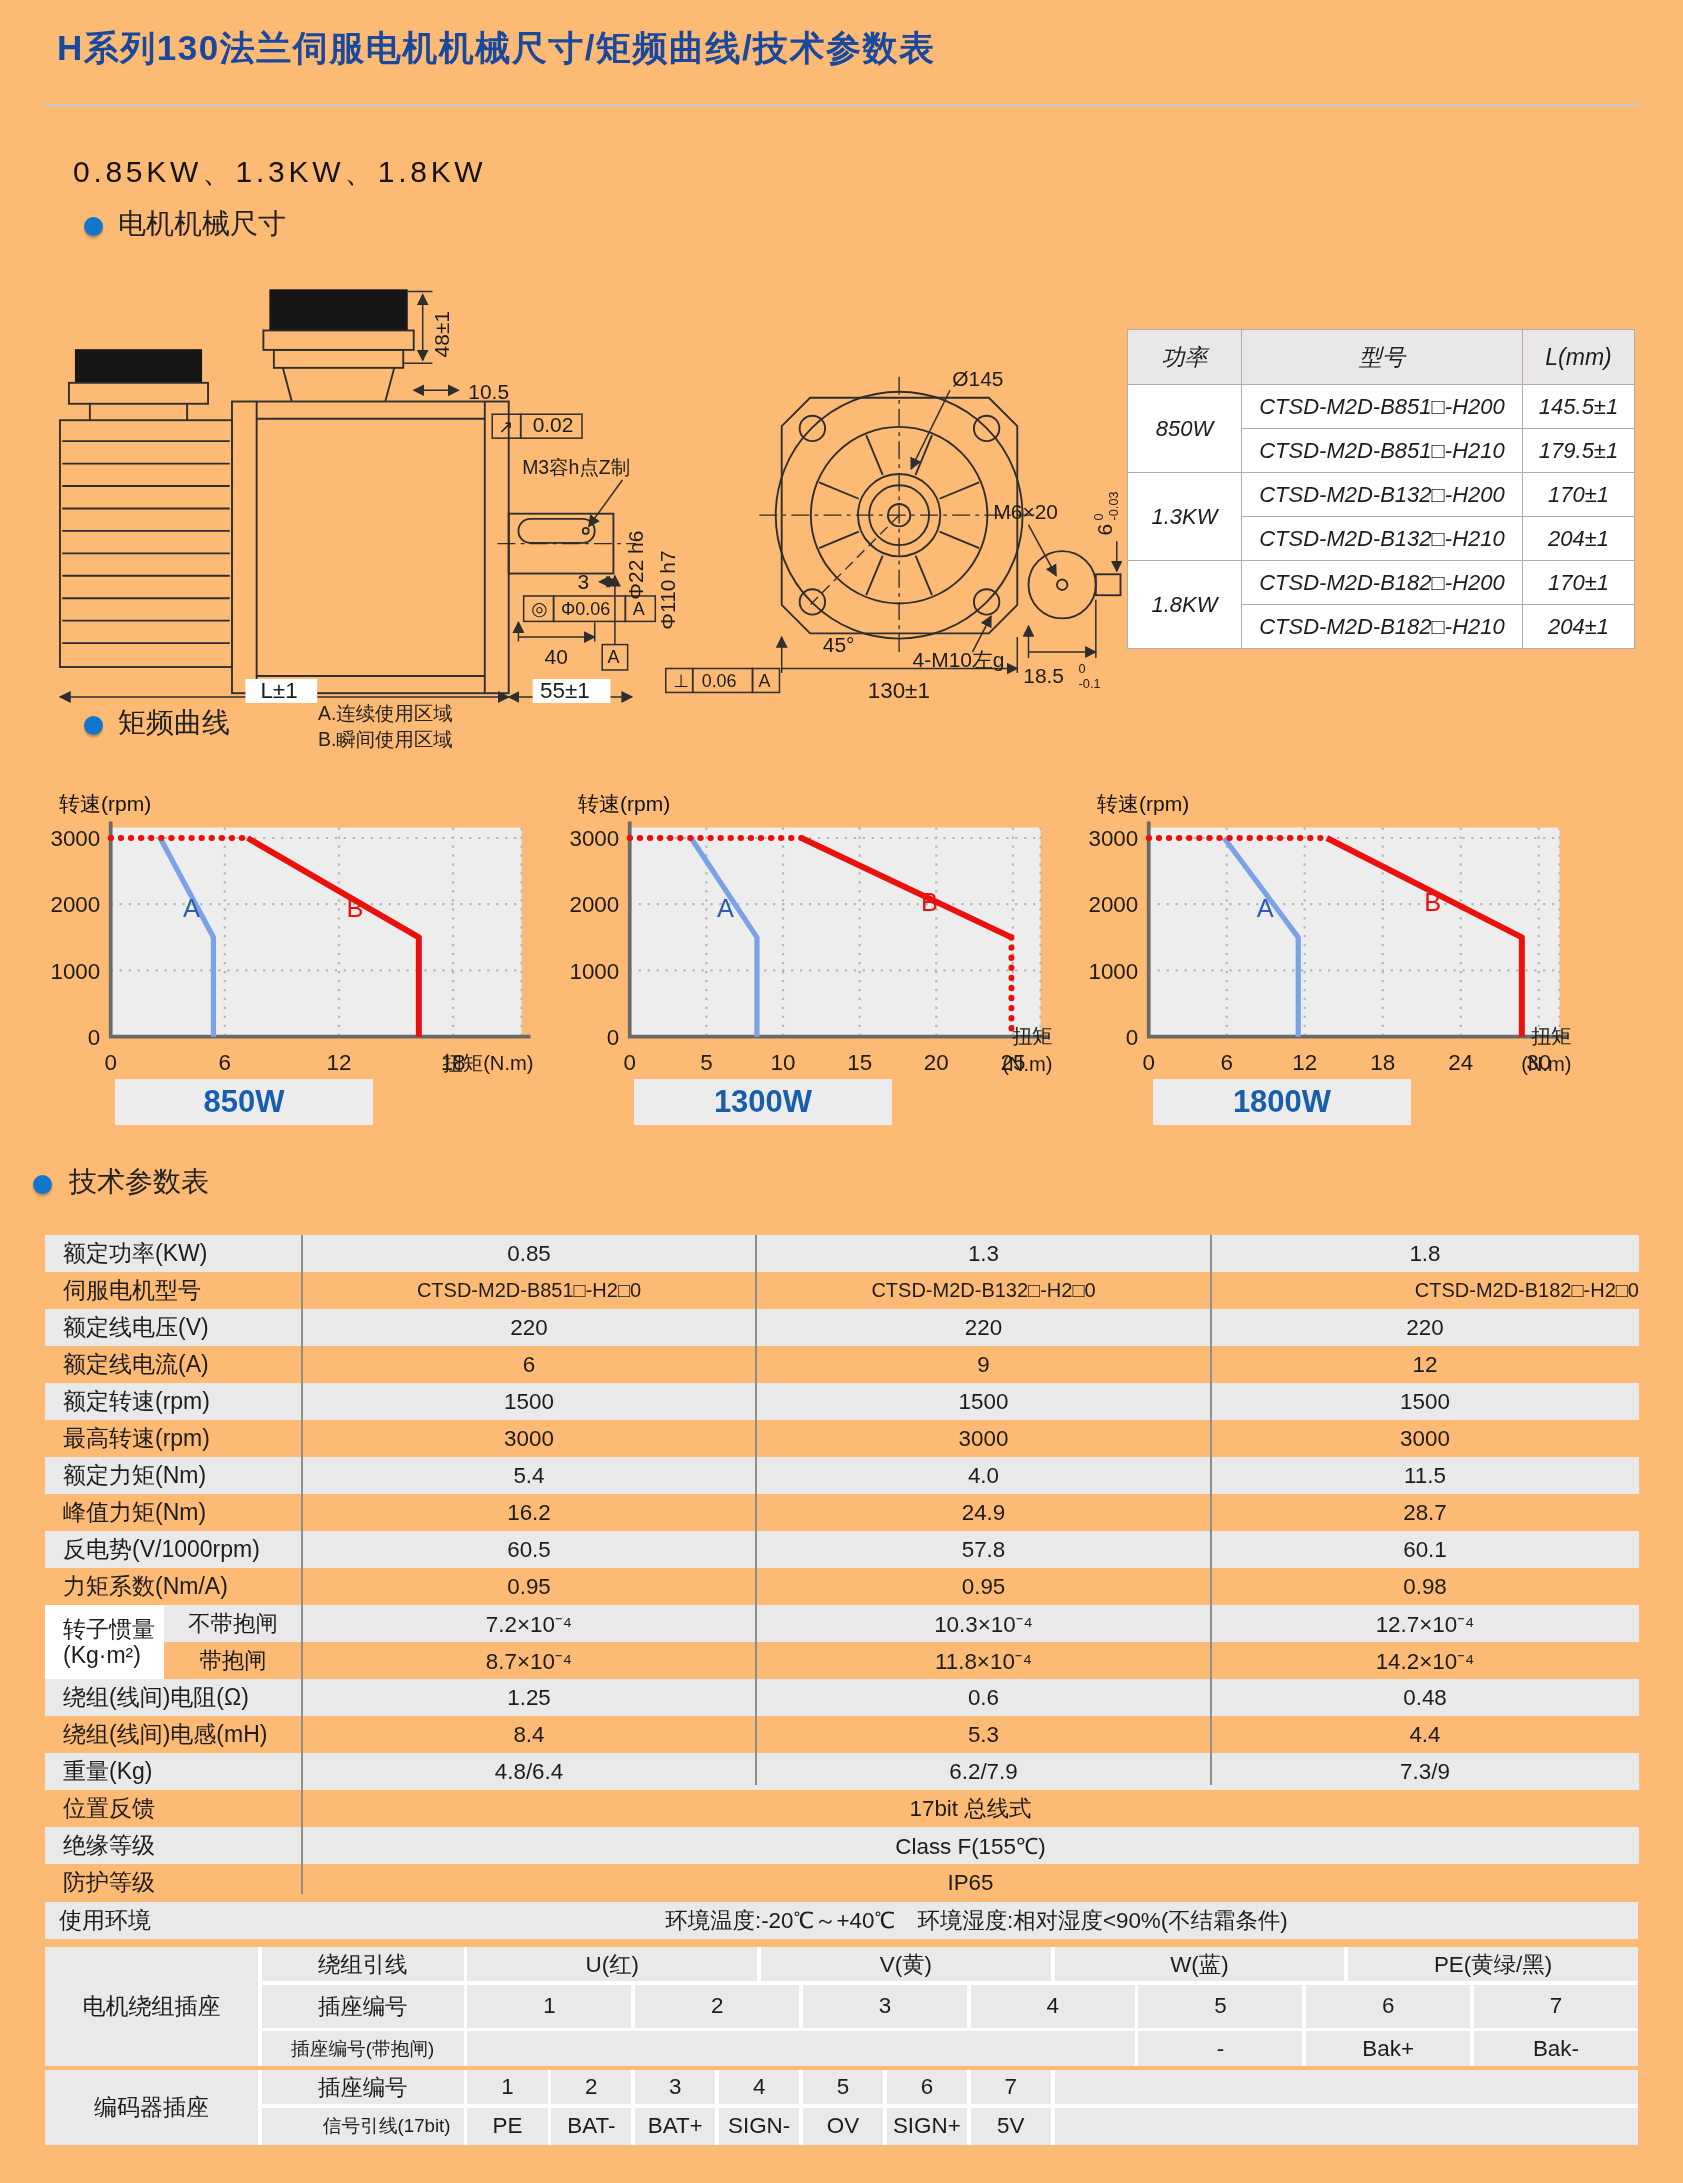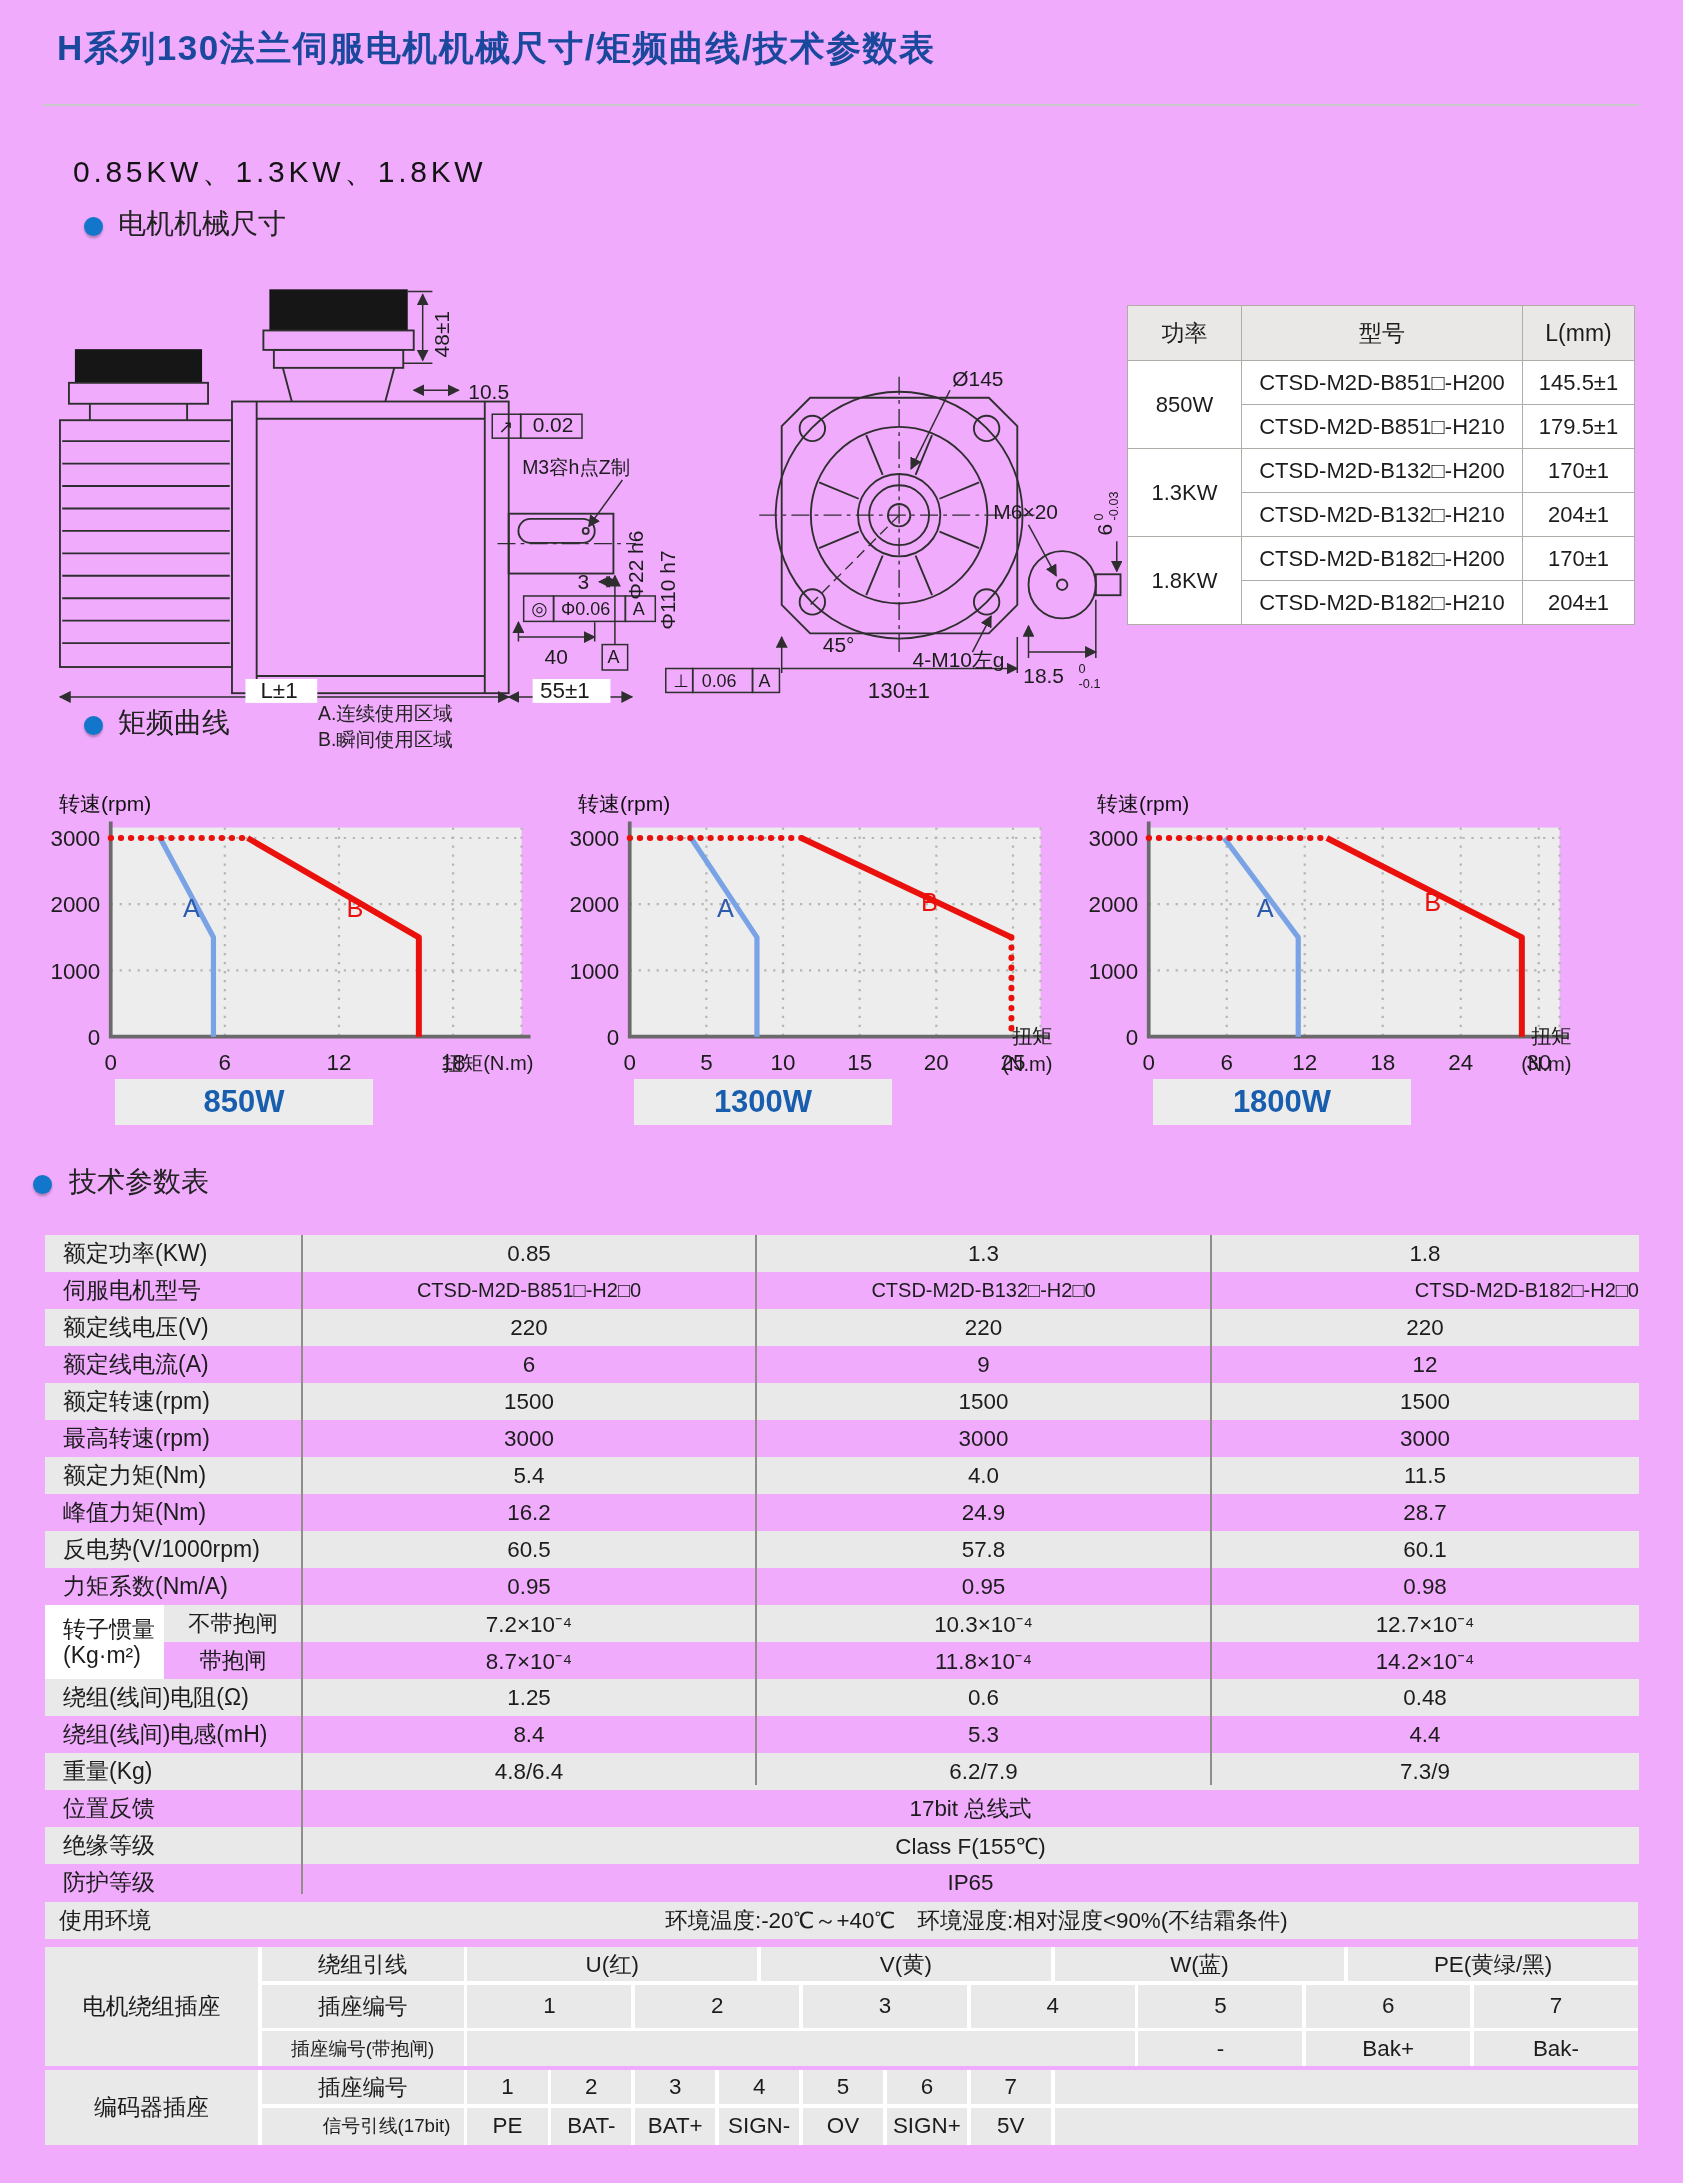--- a/index.html
+++ b/index.html
@@ -1,27 +1,27 @@
 <!DOCTYPE html>
 <html style="font-size:12px"><head>
 <meta charset="utf-8">
 <style>
   html,body{margin:0;padding:0;background:#fff;}
-  .page{position:relative;width:1684px;height:2183px;background:#f0abfc;overflow:hidden;
+  .page{position:relative;width:1684px;height:2183px;background:#fdba74;overflow:hidden;
         font-family:"Liberation Sans",sans-serif;color:#1c1c1c;}
   .abs{position:absolute;}
   .page-title{left:57px;top:25.4px;font-size:35px;font-weight:bold;color:#19489d;letter-spacing:1.5px;white-space:nowrap;}
   .rule{left:43px;top:104px;width:1596px;height:2.2px;background:#c9c9c9;}
   .subtitle{left:73px;top:138px;font-size:30px;letter-spacing:3.7px;color:#131313;white-space:nowrap;margin-top:14px;}
   .bullet{width:19.4px;height:19.4px;border-radius:50%;background:#1276cb;box-shadow:0 2.2px 2.2px rgba(0,0,0,.25);}
   .sec-title{font-size:28px;color:#222;white-space:nowrap;}
   .legend{font-size:19.4px;line-height:26px;color:#222;white-space:nowrap;}
   svg{font-family:"Liberation Sans",sans-serif;}
   
-  #dim-table{position:absolute;left:1127px;top:305px;width:507px;border-collapse:collapse;table-layout:fixed;}
+  #dim-table{position:absolute;left:1127px;top:329px;width:507px;border-collapse:collapse;table-layout:fixed;font-style:italic;}
   #dim-table th{height:54px;background:#e9e8e6;font-size:23px;font-weight:normal;}
   #dim-table td{height:43px;background:#fff;font-size:22px;text-align:center;}
   #dim-table th,#dim-table td{border:1.5px solid #b0ada9;padding:0;}
   
   #tech-table{position:absolute;left:45px;top:1235px;width:1593px;border-collapse:collapse;table-layout:fixed;}
   #tech-table tr{height:37px;}
   #tech-table td{padding:0;font-size:22.4px;vertical-align:middle;}
   #tech-table td.label{text-align:left;padding-left:18px;font-size:23px;white-space:nowrap;overflow:visible;}
   #tech-table td.val{text-align:center;}
   #tech-table tr.sg{background:#e9e9e9;}

